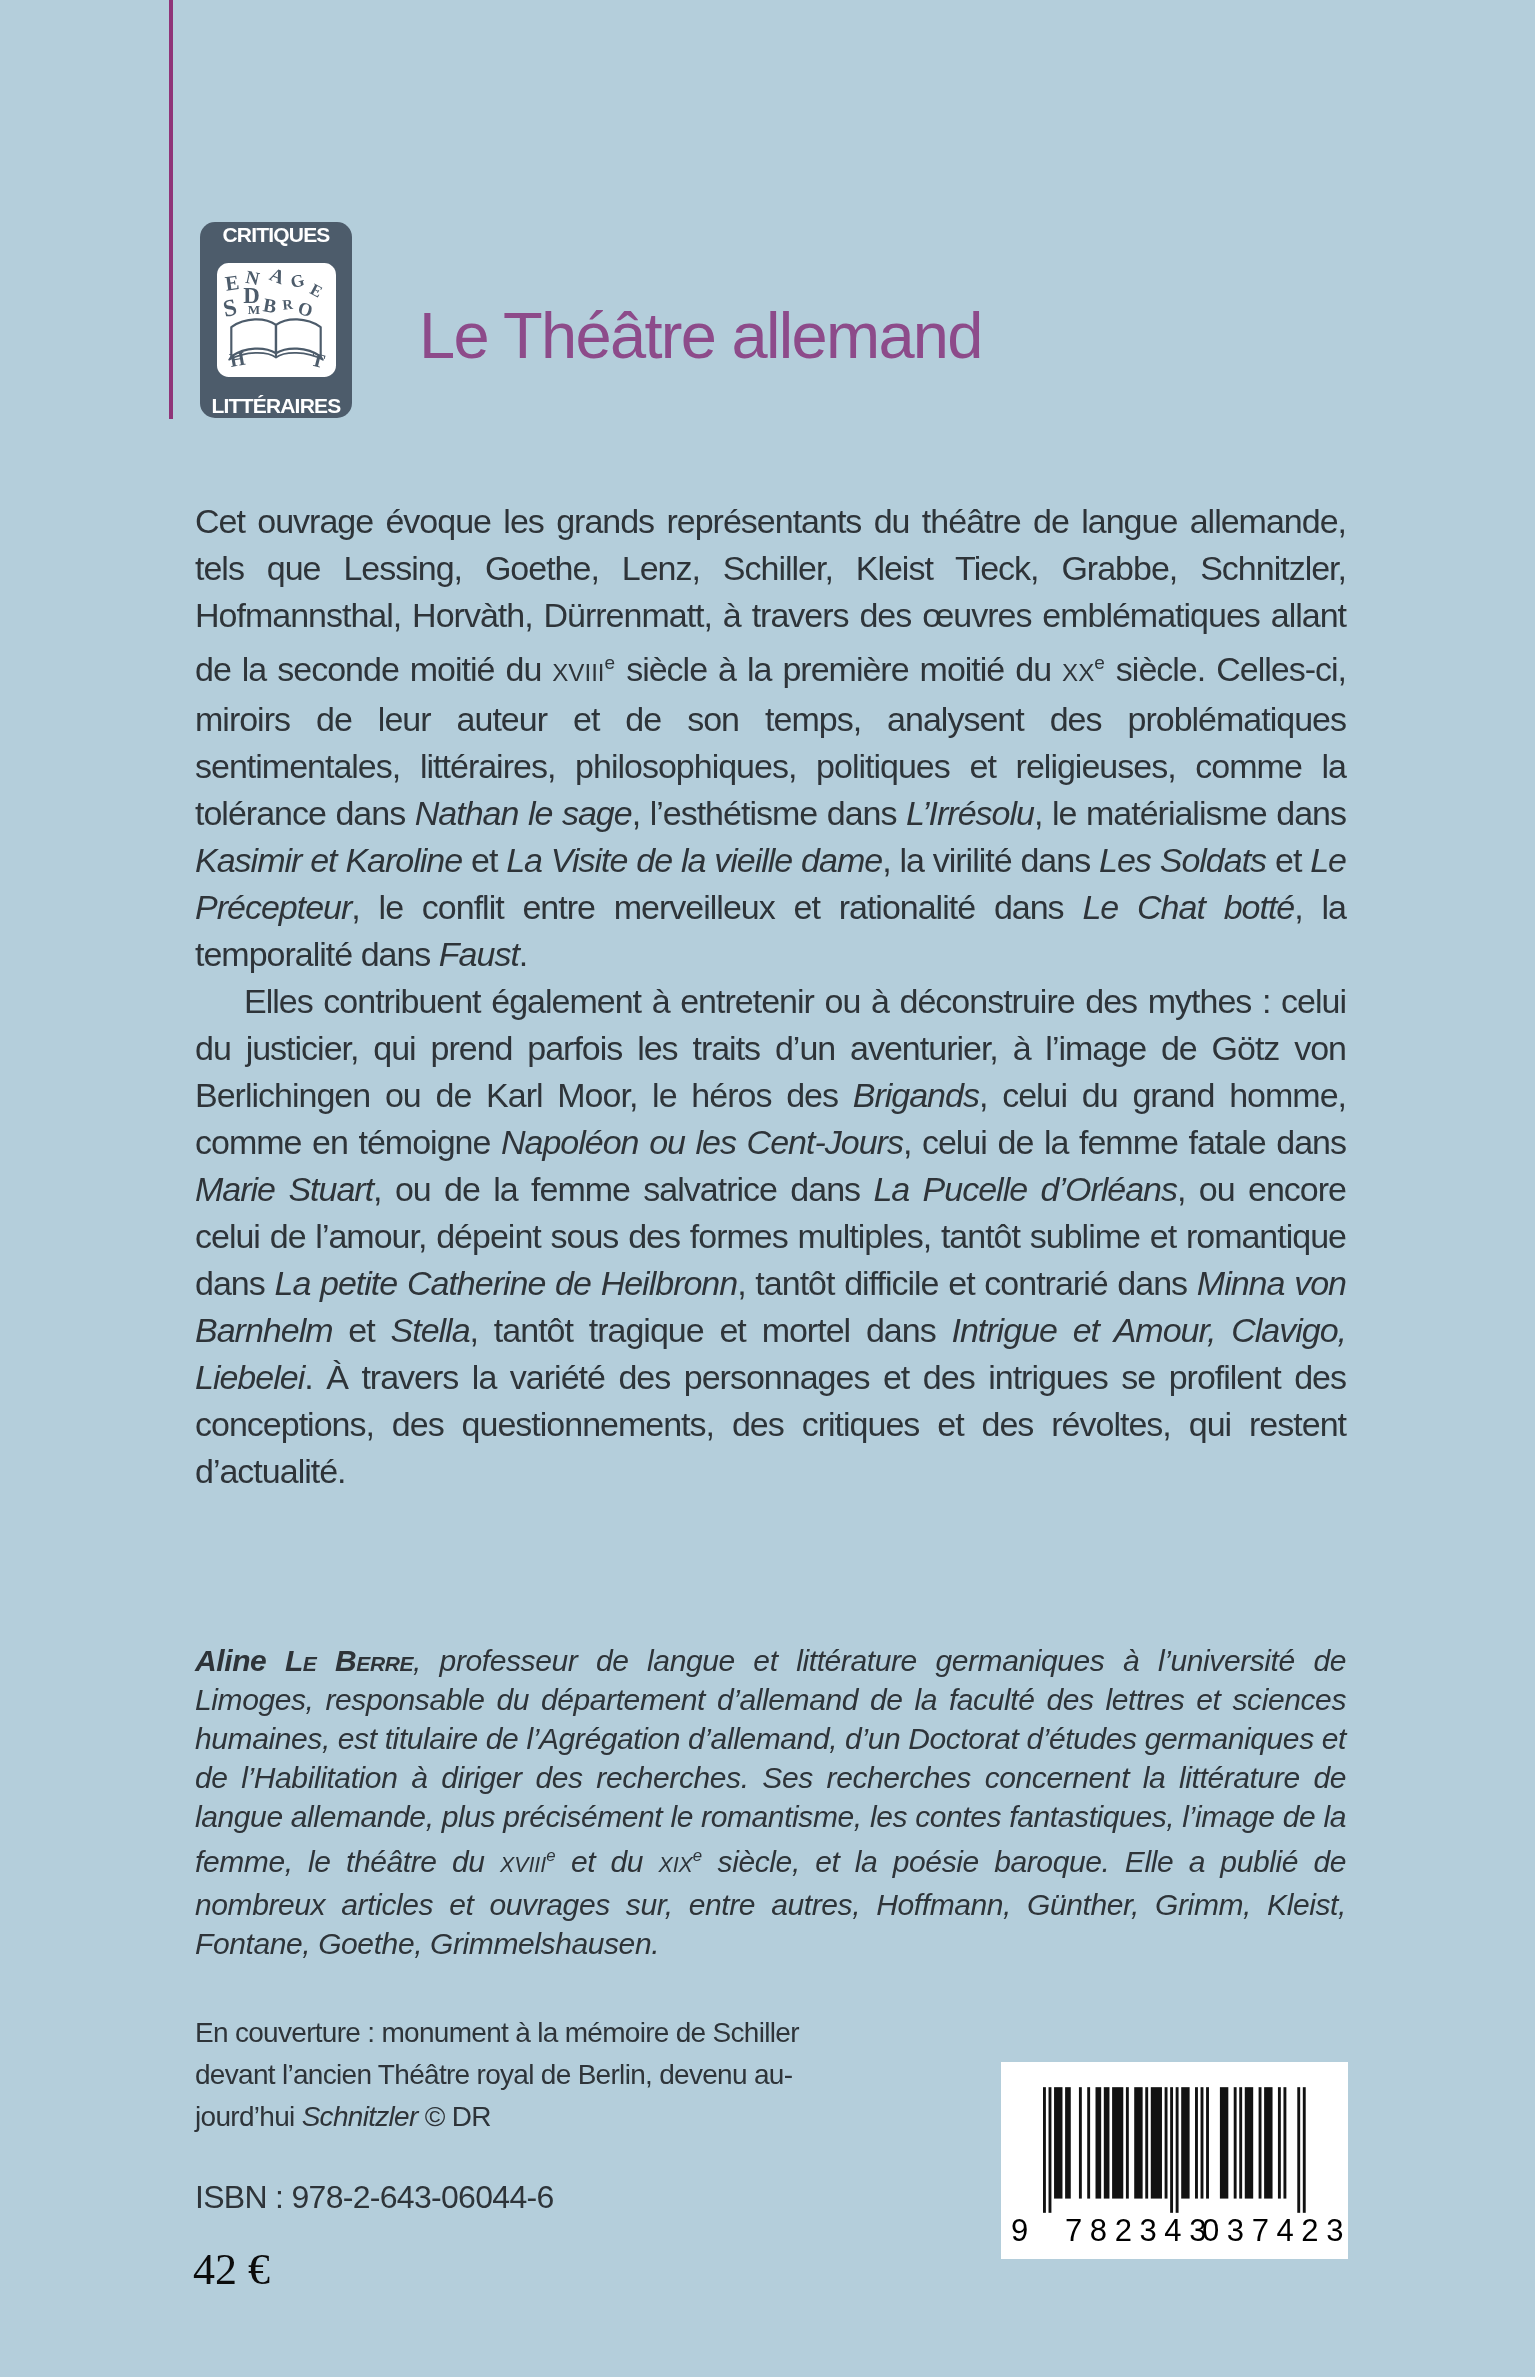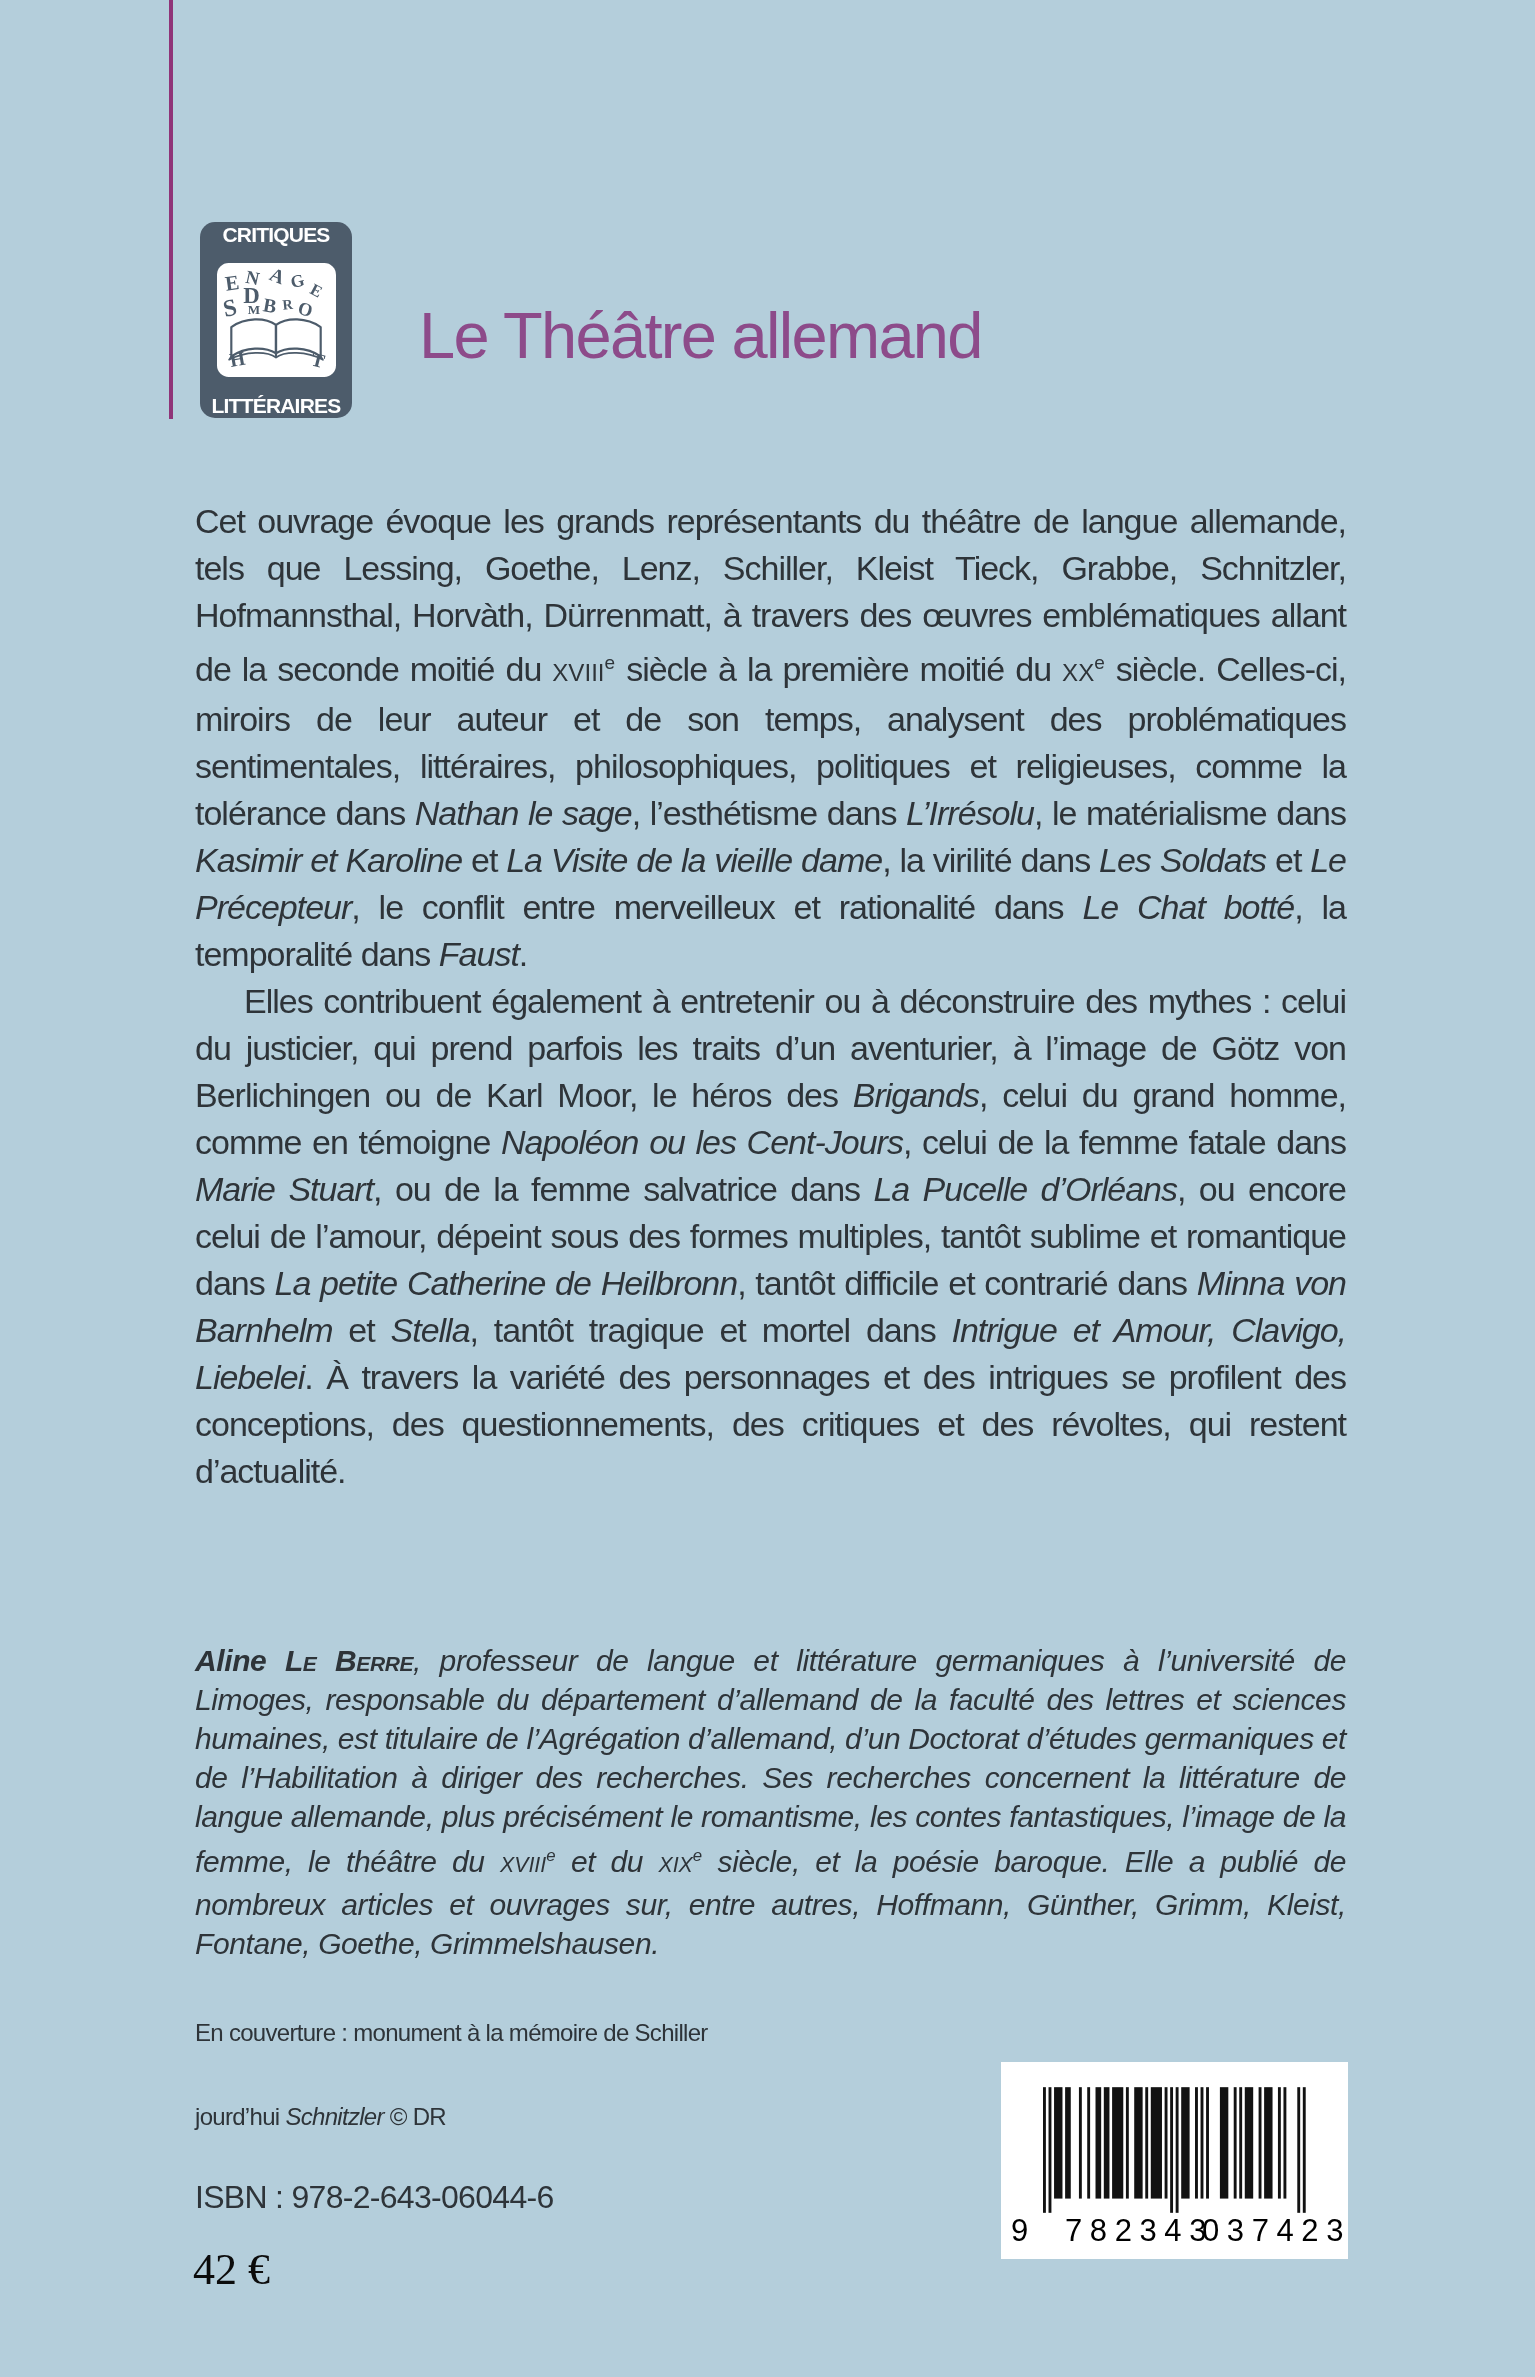--- a/index.html
+++ b/index.html
@@ -52,21 +52,21 @@
   .synopsis p + p{text-indent:49px;}
 
   .bio{
     position:absolute;left:195px;top:1641px;width:1151px;
     font-size:30px;line-height:39px;font-style:italic;
     text-align:justify;letter-spacing:-0.4px;
   }
 
   .cover-note{
     position:absolute;left:195px;top:2012px;width:755px;
-    font-size:24px;line-height:42px;letter-spacing:-0.7px;
+    font-size:28px;line-height:42px;letter-spacing:-0.7px;
   }
 
   .isbn{
     position:absolute;left:195px;top:2179px;
     font-size:32px;letter-spacing:-0.7px;
   }
   .price{
     position:absolute;left:193px;top:2220px;
     font-size:44px;color:#0c0c0c;
     font-family:"Liberation Serif",serif;
@@ -132,21 +132,21 @@
 
   <div class="title">Le Théâtre allemand</div>
 
   <div class="synopsis">
     <p><span>Cet ouvrage évoque les grands représentants du théâtre de langue allemande, tels que Lessing, Goethe, Lenz, Schiller, Kleist Tieck, Grabbe, Schnitzler, Hofmannsthal, Horvàth, Dürrenmatt, à travers des œuvres emblématiques allant de la seconde moitié du </span><span class="xsm">XVIII</span><span class="sup">e</span><span> siècle à la première moitié du </span><span class="xsm">XX</span><span class="sup">e</span><span> siècle. Celles-ci, miroirs de leur auteur et de son temps, analysent des problématiques sentimentales, littéraires, philosophiques, politiques et religieuses, comme la tolérance dans </span><span class="it">Nathan le sage</span><span>, l’esthétisme dans </span><span class="it">L’Irrésolu</span><span>, le matérialisme dans </span><span class="it">Kasimir et Karoline</span><span> et </span><span class="it">La Visite de la vieille dame</span><span>, la virilité dans </span><span class="it">Les Soldats</span><span> et </span><span class="it">Le Précepteur</span><span>, le conflit entre merveilleux et rationalité dans </span><span class="it">Le Chat botté</span><span>, la temporalité dans </span><span class="it">Faust</span><span>.</span></p>
     <p><span>Elles contribuent également à entretenir ou à déconstruire des mythes : celui du justicier, qui prend parfois les traits d’un aventurier, à l’image de Götz von Berlichingen ou de Karl Moor, le héros des </span><span class="it">Brigands</span><span>, celui du grand homme, comme en témoigne </span><span class="it">Napoléon ou les Cent-Jours</span><span>, celui de la femme fatale dans </span><span class="it">Marie Stuart</span><span>, ou de la femme salvatrice dans </span><span class="it">La Pucelle d’Orléans</span><span>, ou encore celui de l’amour, dépeint sous des formes multiples, tantôt sublime et romantique dans </span><span class="it">La petite Catherine de Heilbronn</span><span>, tantôt difficile et contrarié dans </span><span class="it">Minna von Barnhelm</span><span> et </span><span class="it">Stella</span><span>, tantôt tragique et mortel dans </span><span class="it">Intrigue et Amour, Clavigo, Liebelei</span><span>. À travers la variété des personnages et des intrigues se profilent des conceptions, des questionnements, des critiques et des révoltes, qui restent d’actualité.</span></p>
   </div>
 
   <div class="bio"><span class="bd">Aline </span><span class="bd scv">Le Berre</span><span>, professeur de langue et littérature germaniques à l’université de Limoges, responsable du département d’allemand de la faculté des lettres et sciences humaines, est titulaire de l’Agrégation d’allemand, d’un Doctorat d’études germaniques et de l’Habilitation à diriger des recherches. Ses recherches concernent la littérature de langue allemande, plus précisément le romantisme, les contes fantastiques, l’image de la femme, le théâtre du </span><span class="xsm">XVIII</span><span class="sup">e</span><span> et du </span><span class="xsm">XIX</span><span class="sup">e</span><span> siècle, et la poésie baroque. Elle a publié de nombreux articles et ouvrages sur, entre autres, Hoffmann, Günther, Grimm, Kleist, Fontane, Goethe, Grimmelshausen.</span></div>
 
-  <div class="cover-note"><span>En couverture : monument à la mémoire de Schiller</span><br><br><span>jourd’hui </span><span class="it">Schnitzler</span><span> © DR</span></div>
+  <div class="cover-note"><span>En couverture : monument à la mémoire de Schiller</span><br><span>devant l’ancien Théâtre royal de Berlin, devenu au-</span><br><span>jourd’hui </span><span class="it">Schnitzler</span><span> © DR</span></div>
 
   <div class="isbn">ISBN : 978-2-643-06044-6</div>
 
   <div class="price">42 €</div>
 
   <div class="barcode">
     <svg id="barcode-svg" width="263" height="126" viewBox="0 0 314 150">
         <rect x="0.00" y="0" width="3.45" height="150" fill="#121212"></rect>
         <rect x="6.60" y="0" width="3.45" height="150" fill="#121212"></rect>
         <rect x="13.20" y="0" width="10.05" height="133" fill="#121212"></rect>

